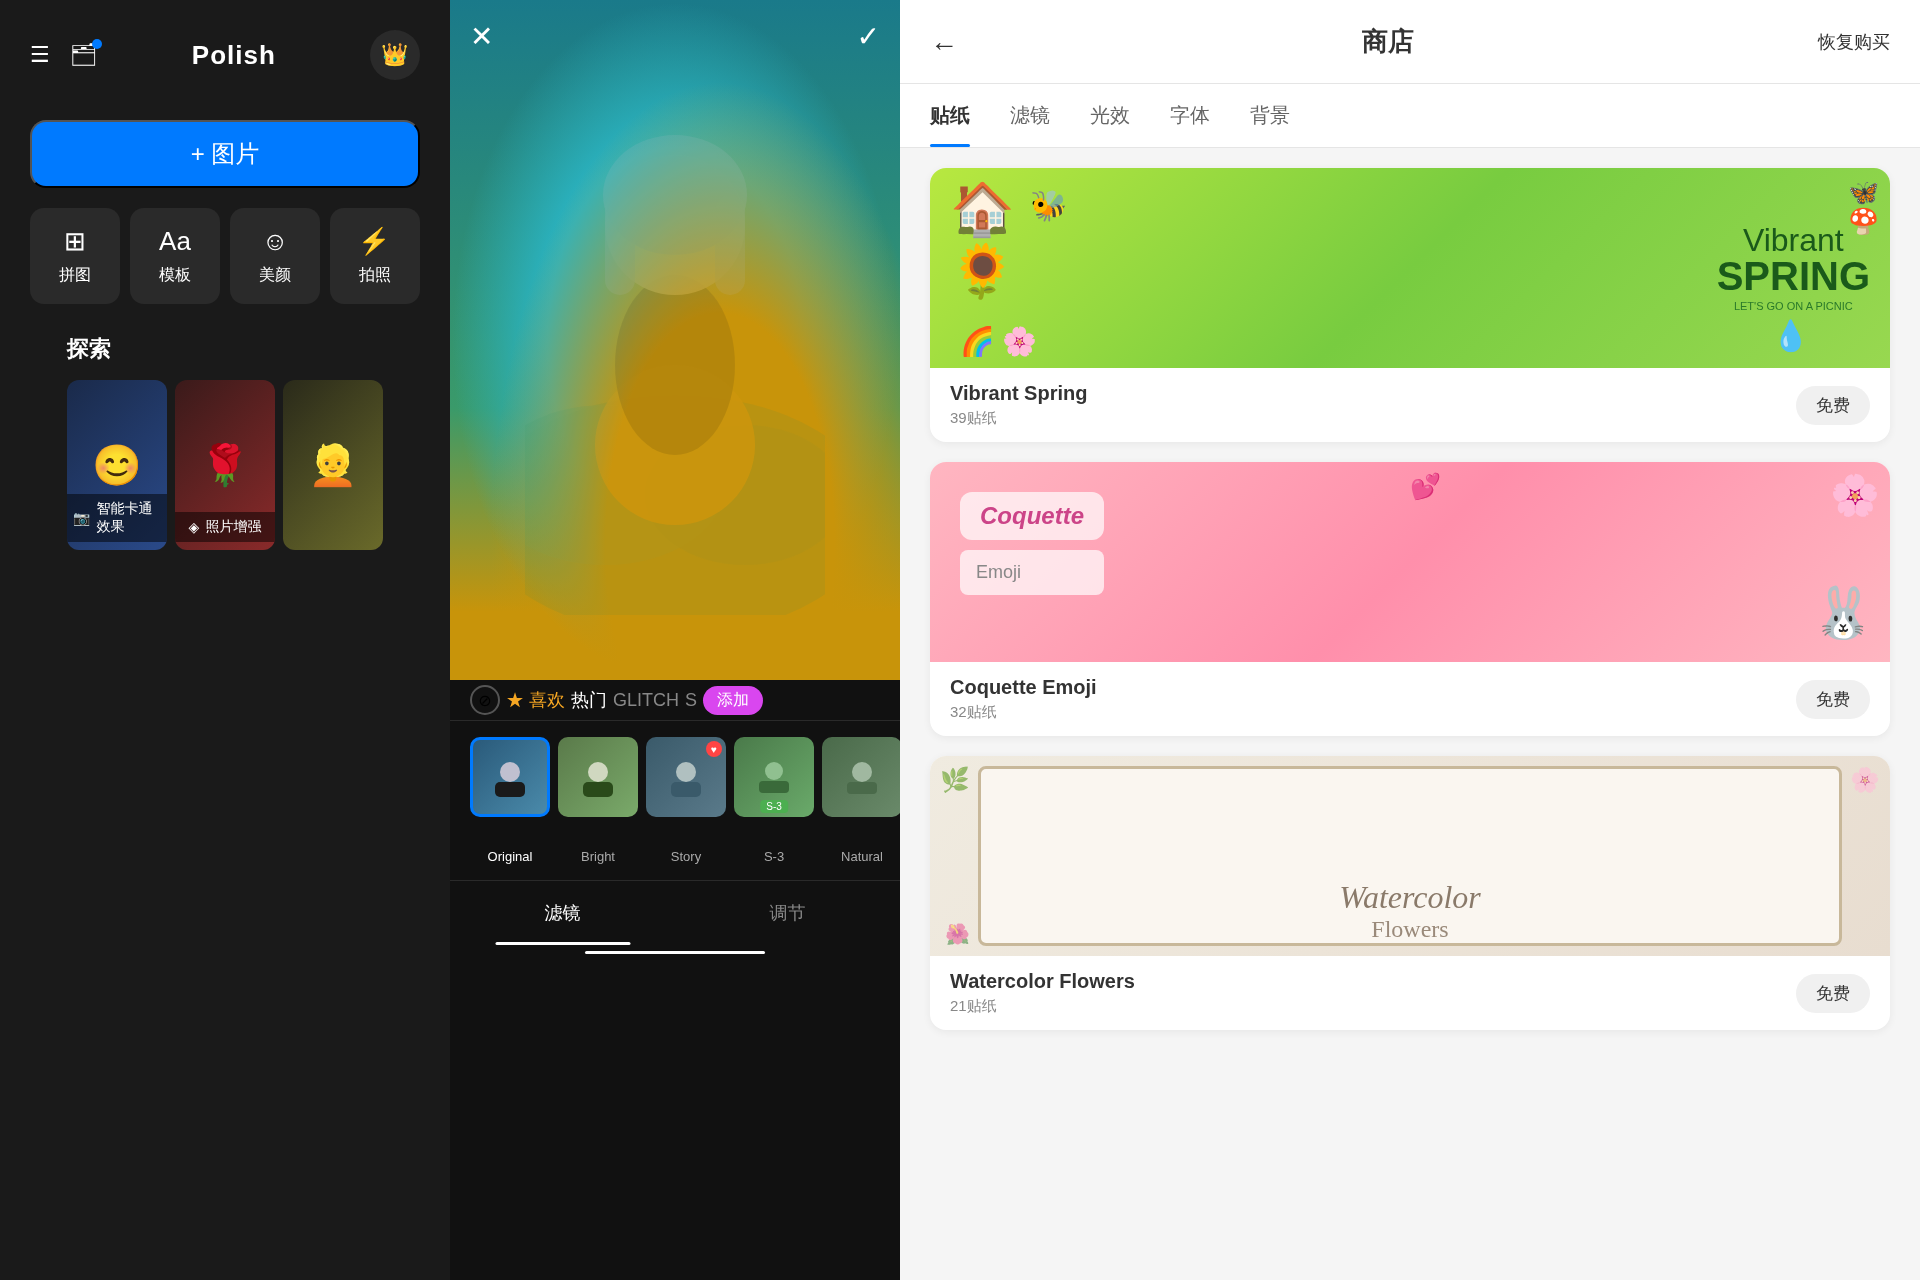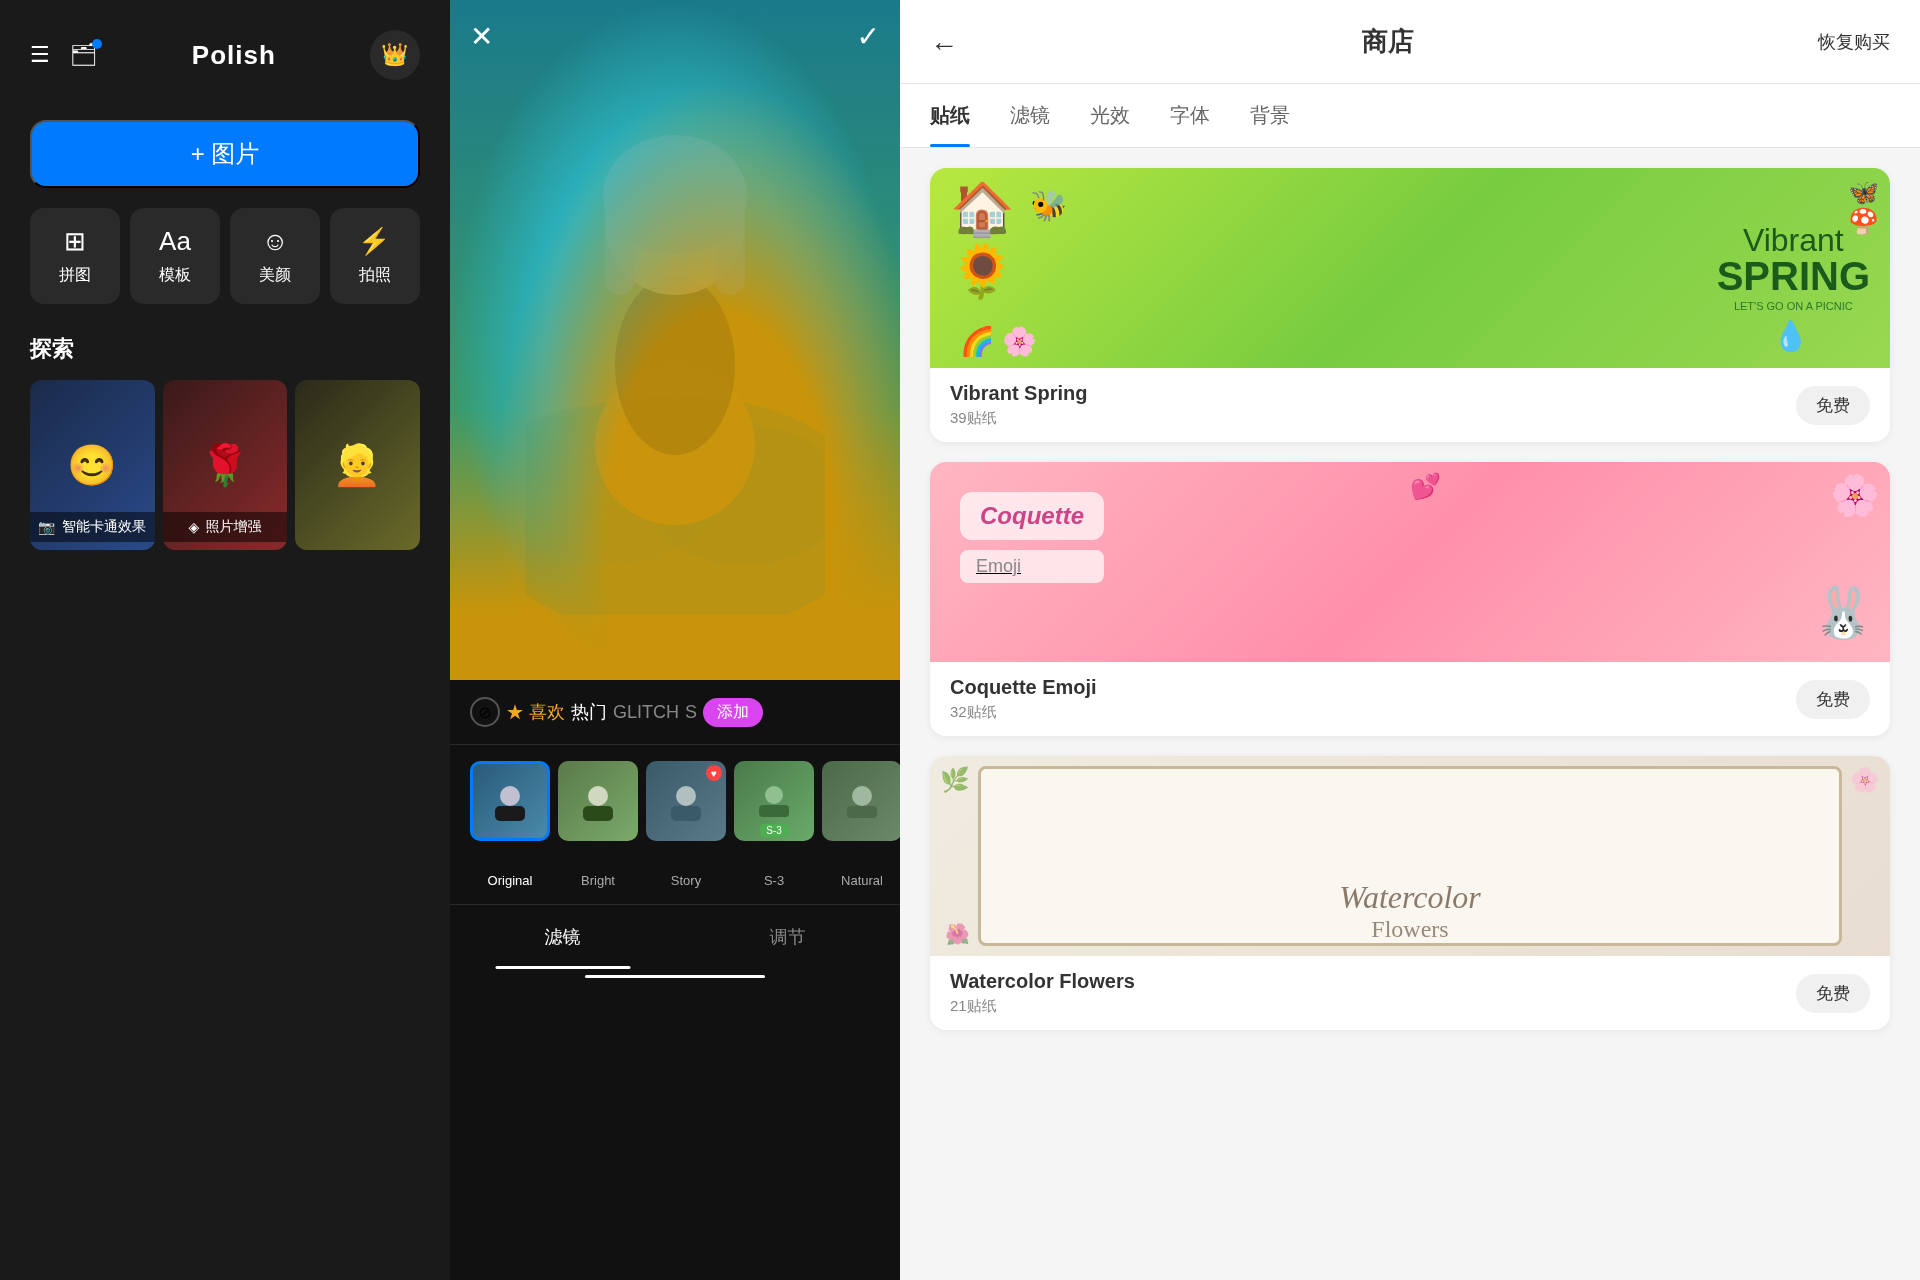--- a/index.html
+++ b/index.html
@@ -126,21 +126,21 @@
       font-size: 26px;
       color: #fff;
     }
 
     .tool-label {
       color: #fff;
       font-size: 16px;
     }
 
     .explore-section {
-      width: 390px;
+      width: 316px;
     }
 
     .explore-title {
       color: #fff;
       font-size: 22px;
       font-weight: bold;
       margin-bottom: 16px;
     }
 
     .explore-grid {
@@ -266,21 +266,21 @@
       align-items: center;
       justify-content: center;
       font-size: 200px;
       opacity: 0.15;
       color: #fff;
     }
 
     .filter-bar {
       display: flex;
       align-items: center;
-      padding: 16px 20px;
+      padding: 4px 20px;
       gap: 6px;
       border-bottom: 1px solid #2a2a2a;
       background: #111;
     }
 
     .filter-tab {
       color: #888;
       font-size: 18px;
       cursor: pointer;
       padding: 4px 0;
@@ -538,22 +538,21 @@
     .coquette-title-box {
       background: rgba(255,255,255,0.7);
       border-radius: 12px;
       padding: 10px 20px;
       margin-bottom: 10px;
     }
 
     .coquette-emoji-box {
       background: rgba(255,255,255,0.7);
       border-radius: 8px;
-      padding: 6px 16px;
-      text-decoration: underline;
+      padding: 12px 16px;
     }
 
     .card-bg-watercolor {
       width: 100%;
       height: 100%;
       background: linear-gradient(135deg, #f0ebe0 0%, #e8ddd0 100%);
       display: flex;
       align-items: center;
       justify-content: center;
     }

